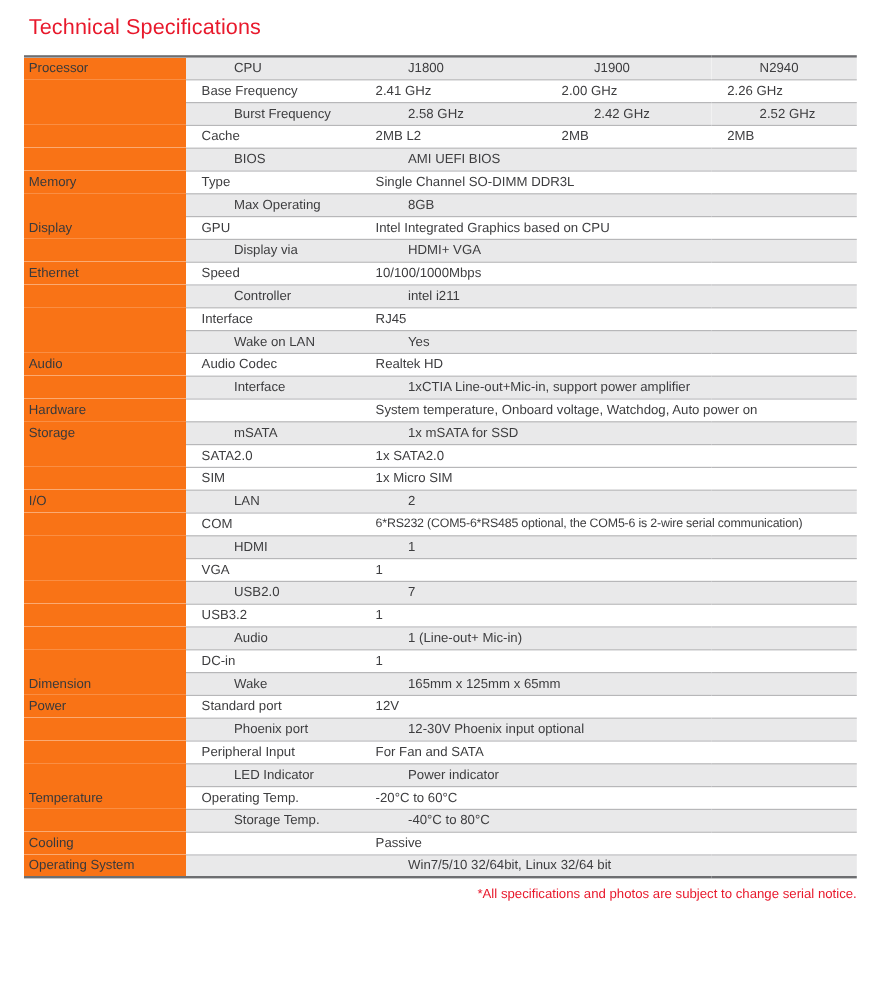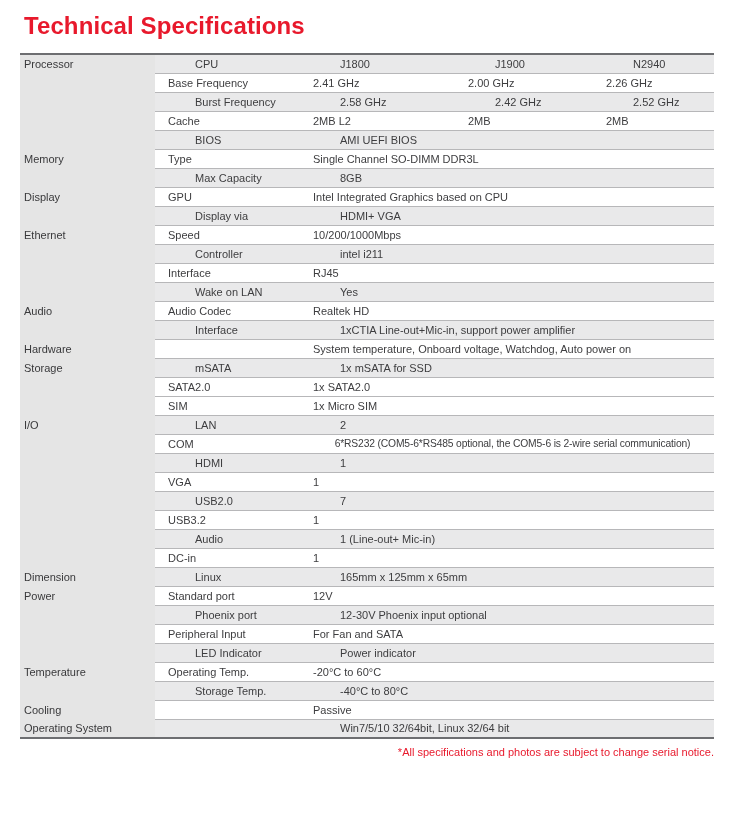--- a/index.html
+++ b/index.html
@@ -9,22 +9,22 @@
     background: #ffffff;
     font-family: "Liberation Sans", sans-serif;
     -webkit-font-smoothing: antialiased;
   }
   .page {
     width: 744px;
     padding: 12px 30px 0 20px;
   }
   .page-title {
     margin: 0 0 13px 4px;
-    font-size: 24px;
-    font-weight: 700;
+    font-size: 18px;
+    font-weight: 400;
     letter-spacing: 0.1px;
     color: var(--accent, #e8192c);
   }
   table.spec-table {
     border-collapse: collapse;
     table-layout: fixed;
     width: 694px;
     border-top: 2px solid var(--frame, #6d6e71);
     border-bottom: 2px solid var(--frame, #6d6e71);
     font-size: 11px;
@@ -32,34 +32,33 @@
   }
   td {
     height: 19px;
     padding: 0 2px 0 13px;
     vertical-align: middle;
     white-space: nowrap;
     overflow: hidden;
   }
   td.cat {
     padding-left: 4px;
-    background: #e5e5e5;
+    background: #f97316;
     color: #39393b;
   }
   td.attr, td.val {
     border-bottom: 1px solid var(--rule, #b7b7b9);
   }
   tr.stripe td.attr, tr.stripe td.val {
     background: var(--stripe, #e9e9ea);
     padding-left: 40px;
   }
   td.val.compact {
     font-size: 10.3px;
     letter-spacing: -0.15px;
-    text-align: center;
   }
   .footnote {
     width: 694px;
     margin-top: 7px;
     text-align: right;
     font-size: 11px;
     color: var(--accent, #e8192c);
   }
 </style>
 </head>
@@ -110,37 +109,37 @@
           <td class="attr">BIOS</td>
           <td class="val" colspan="3">AMI UEFI BIOS</td>
         </tr>
         <tr>
           <td class="cat">Memory</td>
           <td class="attr">Type</td>
           <td class="val" colspan="3">Single Channel SO-DIMM DDR3L</td>
         </tr>
         <tr class="stripe">
           <td class="cat"></td>
-          <td class="attr">Max Capacity</td>
+          <td class="attr">Max Operating</td>
           <td class="val" colspan="3">8GB</td>
         </tr>
         <tr>
           <td class="cat">Display</td>
           <td class="attr">GPU</td>
           <td class="val" colspan="3">Intel Integrated Graphics based on CPU</td>
         </tr>
         <tr class="stripe">
           <td class="cat"></td>
           <td class="attr">Display via</td>
           <td class="val" colspan="3">HDMI+ VGA</td>
         </tr>
         <tr>
           <td class="cat">Ethernet</td>
           <td class="attr">Speed</td>
-          <td class="val" colspan="3">10/200/1000Mbps</td>
+          <td class="val" colspan="3">10/100/1000Mbps</td>
         </tr>
         <tr class="stripe">
           <td class="cat"></td>
           <td class="attr">Controller</td>
           <td class="val" colspan="3">intel i211</td>
         </tr>
         <tr>
           <td class="cat"></td>
           <td class="attr">Interface</td>
           <td class="val" colspan="3">RJ45</td>
@@ -215,21 +214,21 @@
           <td class="attr">Audio</td>
           <td class="val" colspan="3">1 (Line-out+ Mic-in)</td>
         </tr>
         <tr>
           <td class="cat"></td>
           <td class="attr">DC-in</td>
           <td class="val" colspan="3">1</td>
         </tr>
         <tr class="stripe">
           <td class="cat">Dimension</td>
-          <td class="attr">Linux</td>
+          <td class="attr">Wake</td>
           <td class="val" colspan="3">165mm x 125mm x 65mm</td>
         </tr>
         <tr>
           <td class="cat">Power</td>
           <td class="attr">Standard port</td>
           <td class="val" colspan="3">12V</td>
         </tr>
         <tr class="stripe">
           <td class="cat"></td>
           <td class="attr">Phoenix port</td>

